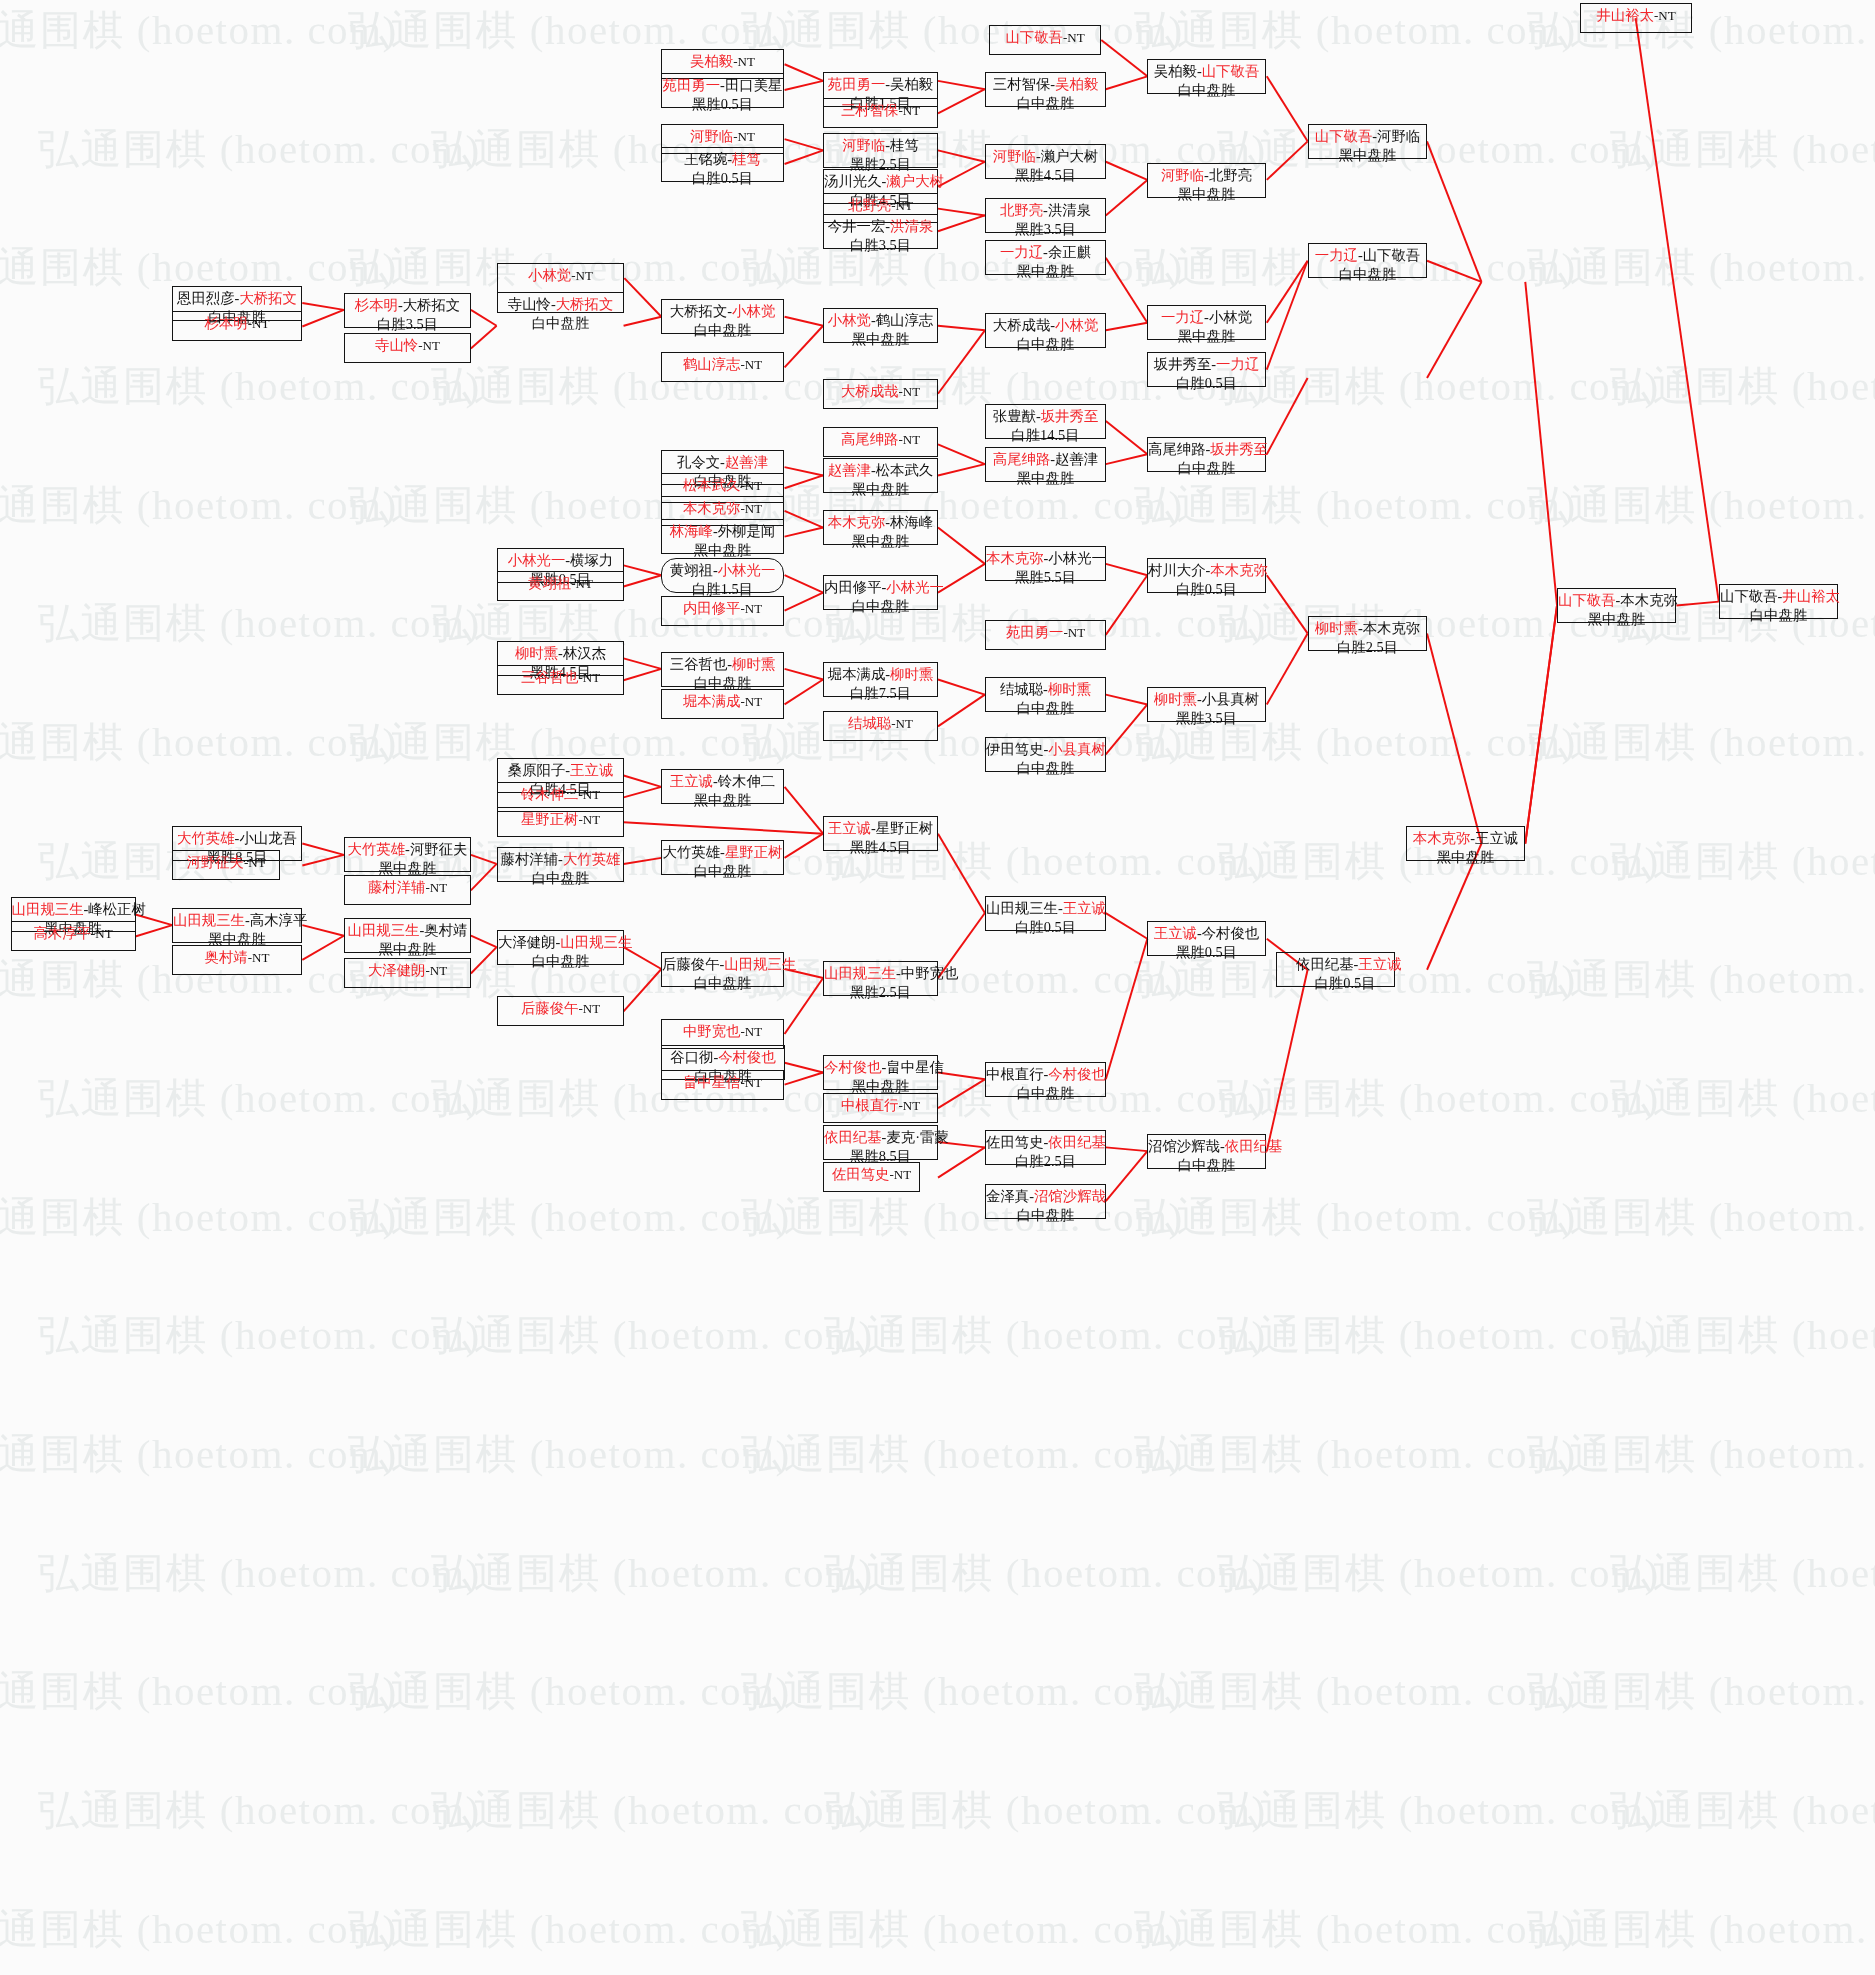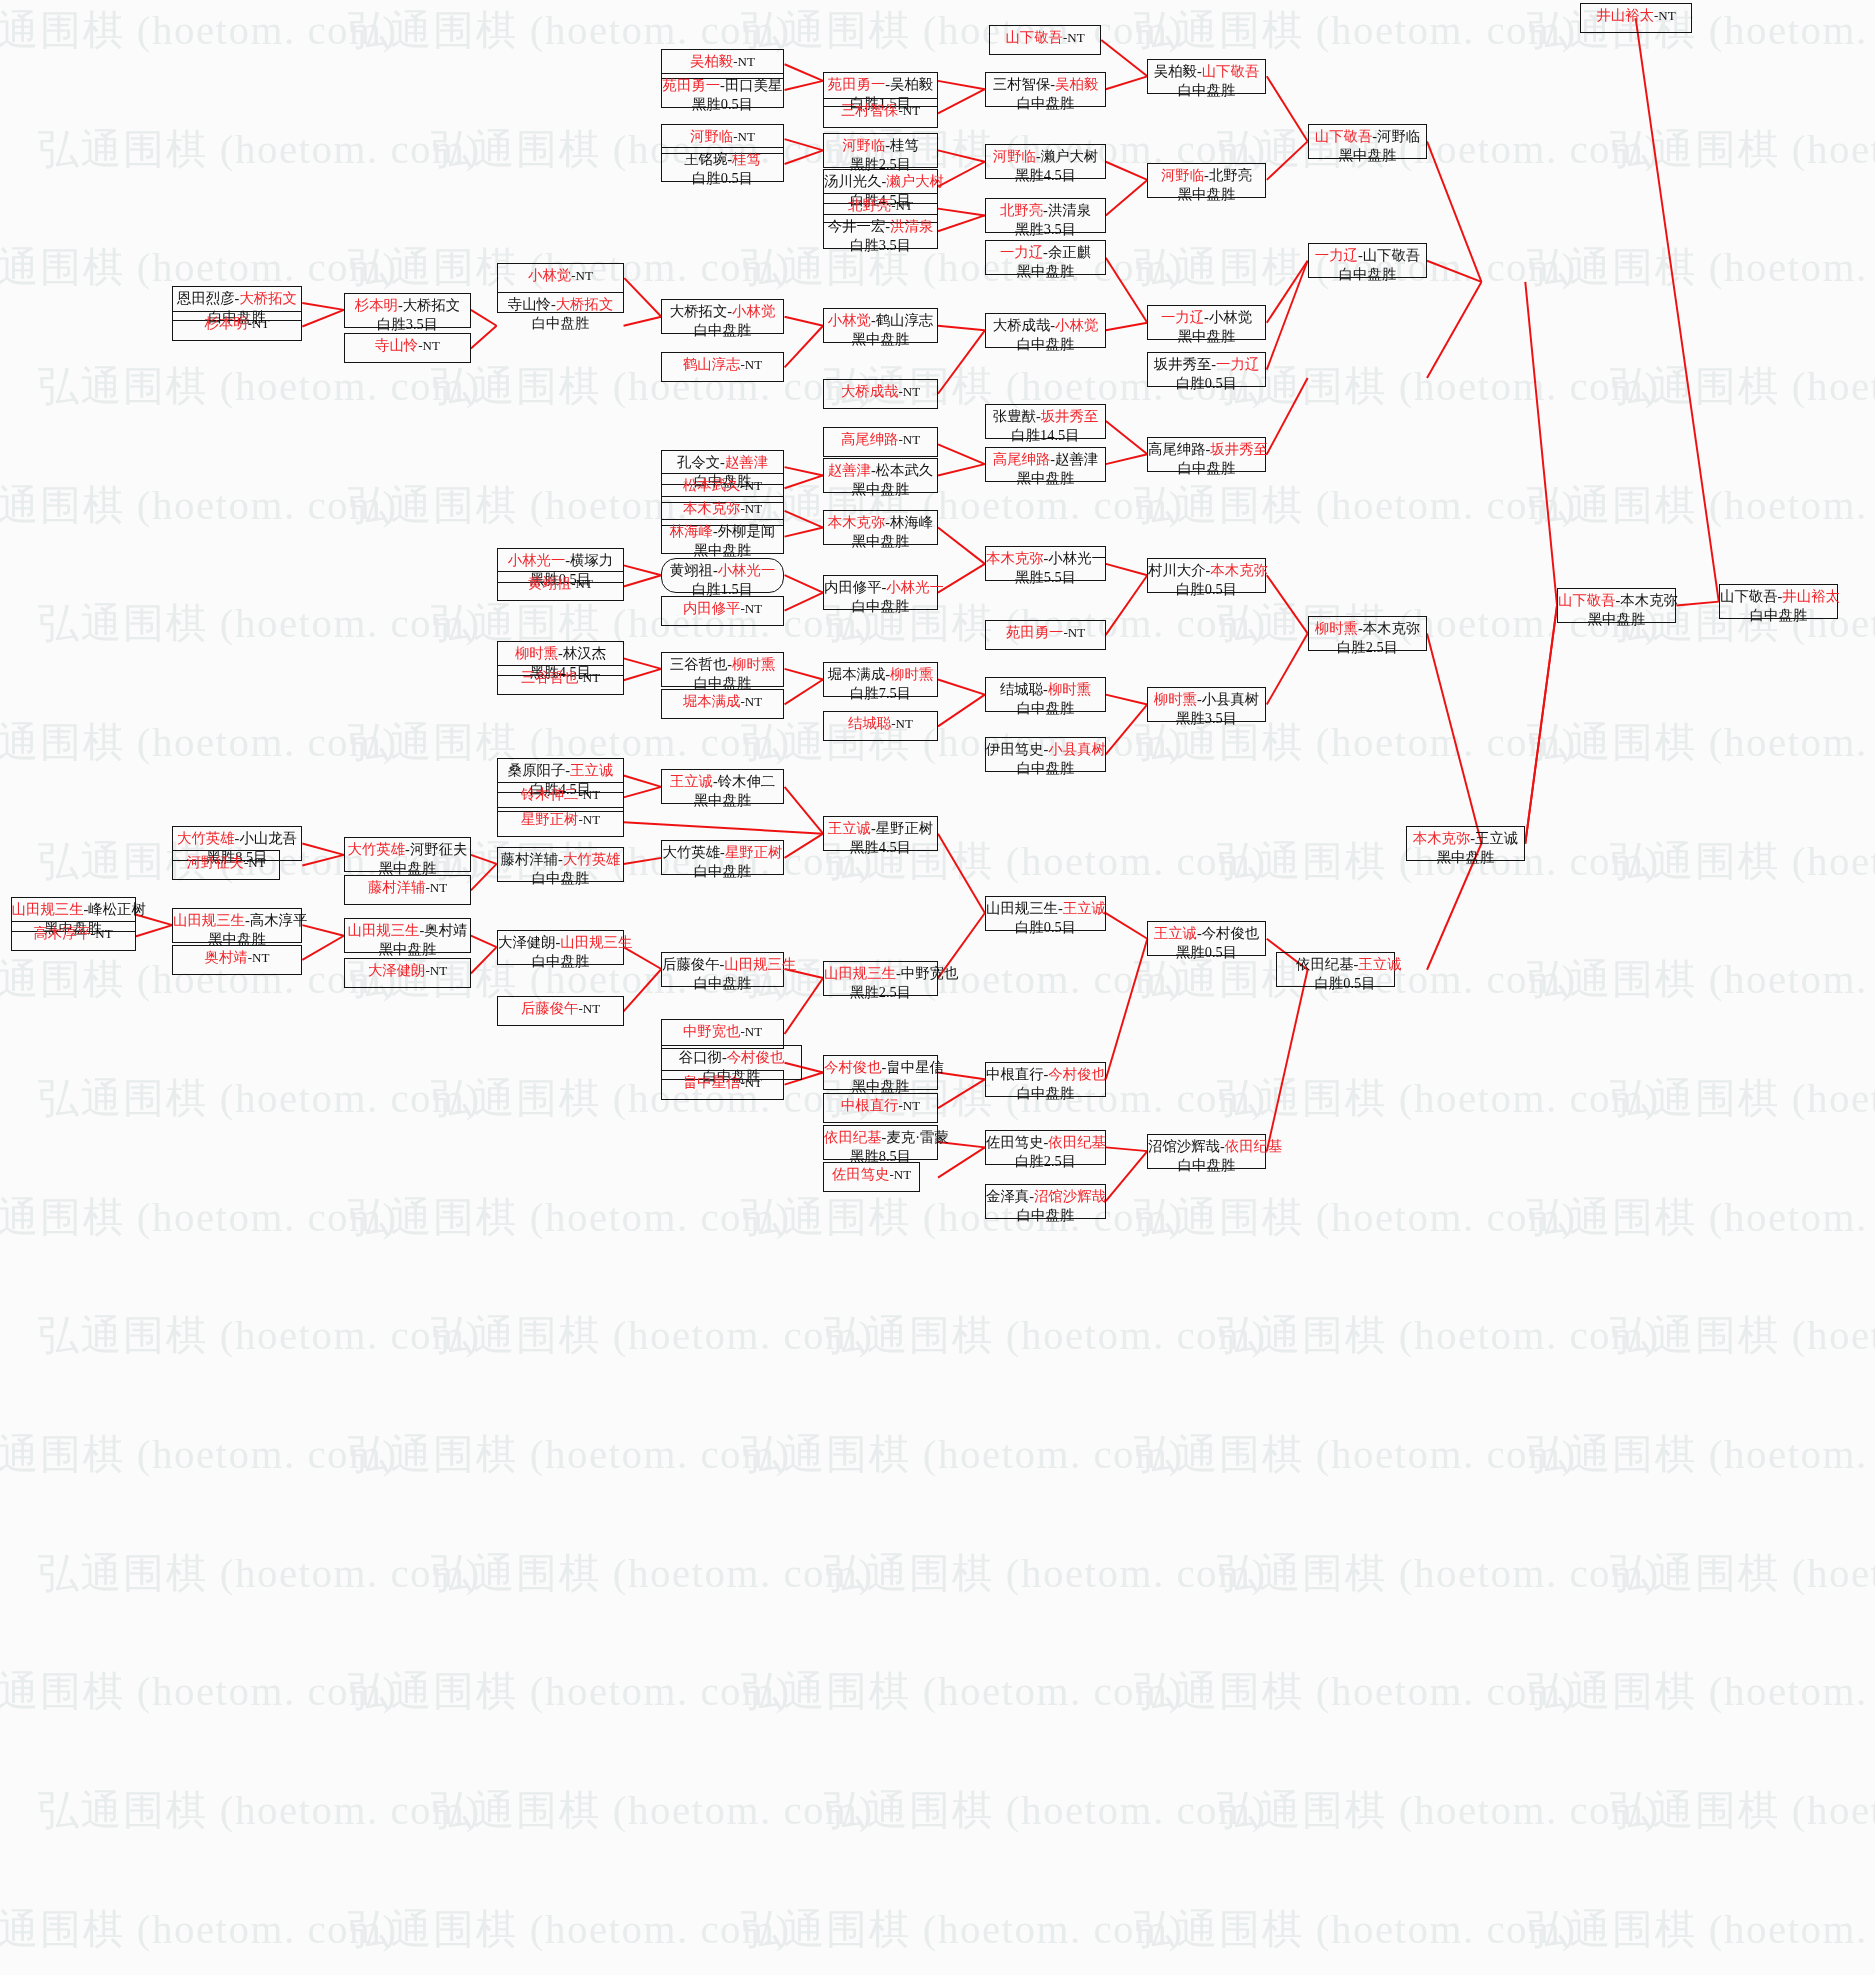--- a/index.html
+++ b/index.html
@@ -544,21 +544,21 @@
       <span class="ln"><span class="r">山田规三生</span><span class="k">-中野宽也</span></span>
       <span class="ln k">黑胜2.5目</span>
     </div>
     <div class="node" style="left: 661px; top: 1019px; width: 123px; height: 30px;">
       <span class="ln"><span class="r">中野宽也</span><span class="k nt">-NT</span></span>
     </div>
     <div class="node" style="left: 985px; top: 896px; width: 121px; height: 35px;">
       <span class="ln"><span class="k">山田规三生-</span><span class="r">王立诚</span></span>
       <span class="ln k">白胜0.5目</span>
     </div>
-    <div class="node" style="left: 661px; top: 1045px; width: 141px; height: 35px;">
+    <div class="node" style="left: 661px; top: 1045px; width: 124px; height: 35px;">
       <span class="ln"><span class="k">谷口彻-</span><span class="r">今村俊也</span></span>
       <span class="ln k">白中盘胜</span>
     </div>
     <div class="node" style="left: 661px; top: 1070px; width: 123px; height: 30px;">
       <span class="ln"><span class="r">畠中星信</span><span class="k nt">-NT</span></span>
     </div>
     <div class="node" style="left: 823px; top: 1055px; width: 115px; height: 35px;">
       <span class="ln"><span class="r">今村俊也</span><span class="k">-畠中星信</span></span>
       <span class="ln k">黑中盘胜</span>
     </div>

